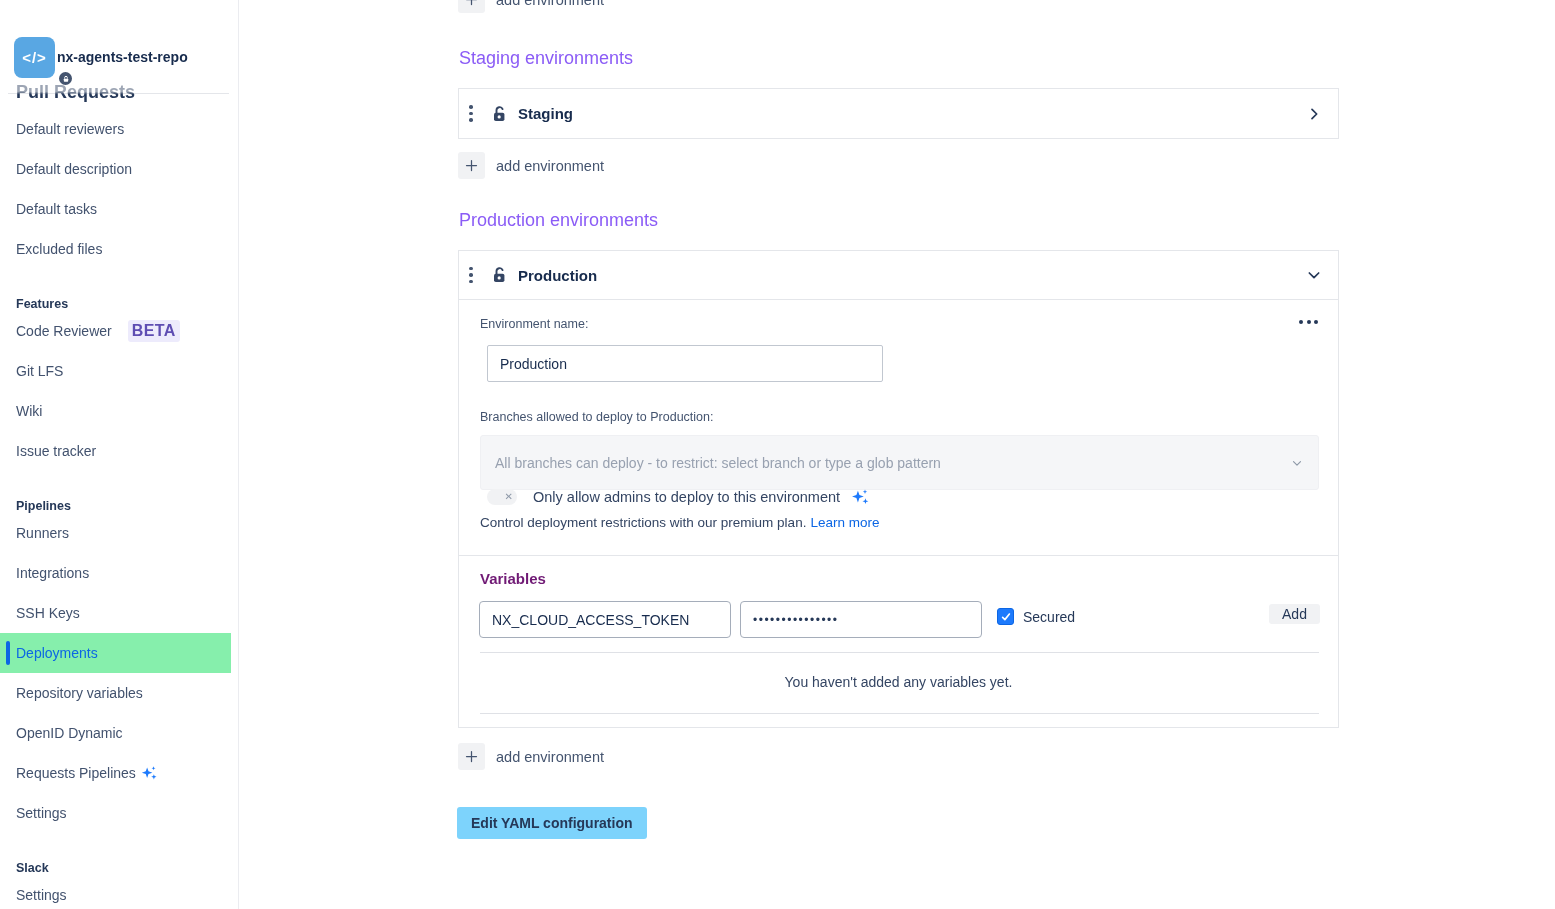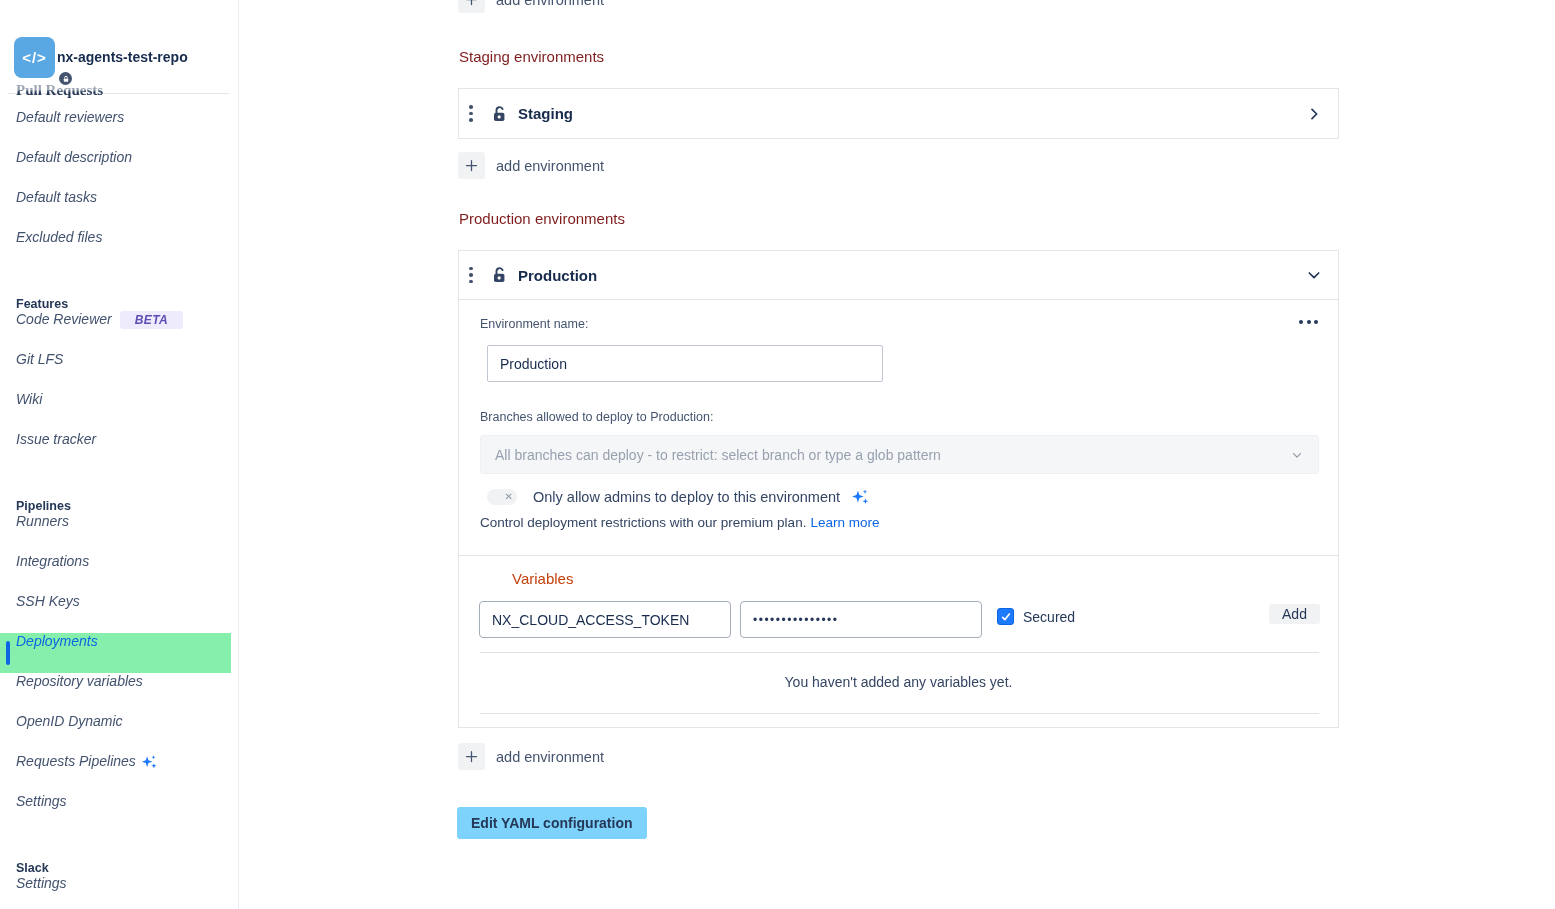--- a/index.html
+++ b/index.html
@@ -11,74 +11,74 @@
     background:#fff; border-right:1px solid #EBECF0; }
   .sidebar-header { position:absolute; left:0; top:0; width:100%; height:94px; }
   .sidebar-header .divider { position:absolute; left:8px; right:9px; bottom:0; height:1px; background:#E4E6EA; }
   .repo-avatar { position:absolute; left:14px; top:37px; width:41px; height:41px;
     background:#59A7E3; border-radius:8px; display:flex; align-items:center; justify-content:center;
     color:#fff; font-weight:bold; font-size:15px; letter-spacing:1px; }
   .repo-badge { position:absolute; left:43px; top:33px; width:17px; height:17px; border-radius:50%;
     background:#44546F; border:2px solid #fff; display:flex; align-items:center; justify-content:center; }
   .repo-title { position:absolute; left:57px; top:49px; font-size:14px; font-weight:bold; color:#172B4D; }
 
-  .nav-heading-cut { position:absolute; left:16px; top:82px; font-size:15px; font-weight:bold; color:#253858;
+  .nav-heading-cut { position:absolute; left:16px; top:82px; font-size:18px; font-weight:bold; color:#253858;
     -webkit-mask-image:linear-gradient(to bottom, rgba(0,0,0,.45) 0 45%, #000 60%);
-            mask-image:linear-gradient(to bottom, rgba(0,0,0,.45) 0 45%, #000 60%);font-family:Liberation Serif, serif; }
+            mask-image:linear-gradient(to bottom, rgba(0,0,0,.45) 0 45%, #000 60%); }
 
   .nav { position:absolute; left:0; top:109px; width:239px; }
-  .nav-item { position:relative; height:40px; display:flex; align-items:flex-start; padding-left:16px;
-    font-size:14px; color:#42526E; cursor:pointer;font-style:italic; }
+  .nav-item { position:relative; height:40px; display:flex; align-items:center; padding-left:16px;
+    font-size:14px; color:#42526E; cursor:pointer; }
   .nav-heading { height:28px; margin-top:14px; display:flex; align-items:flex-end; padding-left:16px;
     font-size:12.5px; font-weight:bold; color:#253858; }
   .nav-item.selected { background:#86efac; width:231px; color:#0C66E4; }
   .nav-item.selected::before { content:""; position:absolute; left:6px; top:8px; bottom:8px; width:4px;
     border-radius:2px; background:#0C66E4; }
-  .beta { margin-left:8px; background:#EDEBFC; color:#5E4DB2; font-size:12px; font-weight:bold;
-    padding:2px 15px; border-radius:3px; letter-spacing:.4px; }
+  .beta { margin-left:16px; background:#EDEBFC; color:#5E4DB2; font-size:16px; font-weight:bold;
+    padding:2px 4px; border-radius:3px; letter-spacing:.4px; }
   .sparkle { display:inline-flex; margin-left:4px; }
 
   
   .main { position:absolute; left:240px; top:0; right:0; height:909px; }
   .add-env { position:absolute; display:flex; align-items:center; gap:11px; cursor:pointer; }
   .plus-box { width:27px; height:27px; background:#F1F2F4; border-radius:3px;
     display:flex; align-items:center; justify-content:center; }
   .add-env span.lbl { font-size:14.5px; color:#44546F; }
 
-  .section-label { position:absolute; font-size:15px; color:#7f1d1d; }
+  .section-label { position:absolute; font-size:18px; color:#8b5cf6; }
 
   .env-card { position:absolute; left:218px; width:881px; background:#fff;
     border:1px solid #E4E6EA; display:flex; align-items:center; padding-left:10px; }
   .drag { display:flex; flex-direction:column; gap:3px; width:14px; align-items:flex-start; }
   .drag i { width:3.5px; height:3.5px; border-radius:50%; background:#44546F; }
   .lockwrap { margin:0 9px 0 6px; display:flex; }
   .env-title { font-size:15px; font-weight:bold; color:#172B4D; }
   .chev { margin-left:auto; margin-right:16px; display:flex; }
 
   .prod-body { position:absolute; left:218px; top:300px; width:881px; height:428px;
     border:1px solid #E4E6EA; border-top:none; background:#fff; }
   .small-label { position:absolute; font-size:12.5px; color:#44546F; }
   .overflow-menu { position:absolute; right:20px; top:20px; display:flex; gap:3.5px; cursor:pointer; }
   .overflow-menu i { width:4px; height:4px; border-radius:50%; background:#253858; }
   .text-input { position:absolute; border:1px solid #C1C7D0; border-radius:2px; background:#fff;
     font-family:"Liberation Sans", sans-serif; font-size:14px; color:#172B4D; padding:0 12px; outline:none; }
-  .branches-select { position:absolute; left:21px; top:135px; width:839px; height:39px;
+  .branches-select { position:absolute; left:21px; top:135px; width:839px; height:55px;
     background:#F5F6F8; border:1px solid #EFF0F3; border-radius:3px;
     display:flex; align-items:center; padding:0 14px; cursor:pointer; }
   .branches-select .ph { font-size:14px; color:#98A1B0; flex:1; overflow:hidden; white-space:nowrap; }
   .toggle-row { position:absolute; left:28px; top:187px; height:20px; display:flex; align-items:center; }
   .toggle { width:30px; height:16px; border-radius:8px; background:#F1F2F4;
     display:flex; align-items:center; justify-content:flex-end; padding-right:4px; cursor:pointer; }
   .toggle .x { font-size:10px; color:#8E99A8; line-height:1; }
   .toggle-label { margin-left:16px; font-size:14.5px; color:#344563; }
   .premium { position:absolute; left:21px; top:215px; font-size:13.5px; color:#344563; }
   .premium a { color:#0C66E4; text-decoration:none; margin-left:4px; cursor:pointer; }
 
   .vars { position:absolute; left:0; right:0; top:255px; bottom:0; border-top:1px solid #E4E6EA; }
-  .vars-title { position:absolute; left:21px; top:14px; font-size:15px; font-weight:normal; color:#c2410c;margin-left:32px; }
+  .vars-title { position:absolute; left:21px; top:14px; font-size:15px; font-weight:bold; color:#701a75; }
   .var-dots { letter-spacing:1.5px; font-size:12px; color:#253858; }
   .secured { position:absolute; left:538px; top:52px; display:flex; align-items:center; gap:9px; }
   .checkbox { width:17px; height:17px; border-radius:3px; background:#1D7AFC; border:1px solid #0C66E4;
     display:flex; align-items:center; justify-content:center; cursor:pointer; }
   .secured-label { font-size:14px; color:#253858; }
   .add-btn { position:absolute; left:810px; top:48px; width:51px; height:20px; background:#F1F2F4;
     border:none; border-radius:3px; font-family:"Liberation Sans", sans-serif; font-size:14px;
     color:#253858; font-weight:500; cursor:pointer; }
   .hdiv { position:absolute; left:21px; right:19px; height:1px; background:#DFE1E6; }
   .empty-text { position:absolute; left:0; right:0; top:118px; text-align:center; font-size:14px; color:#344563; }

